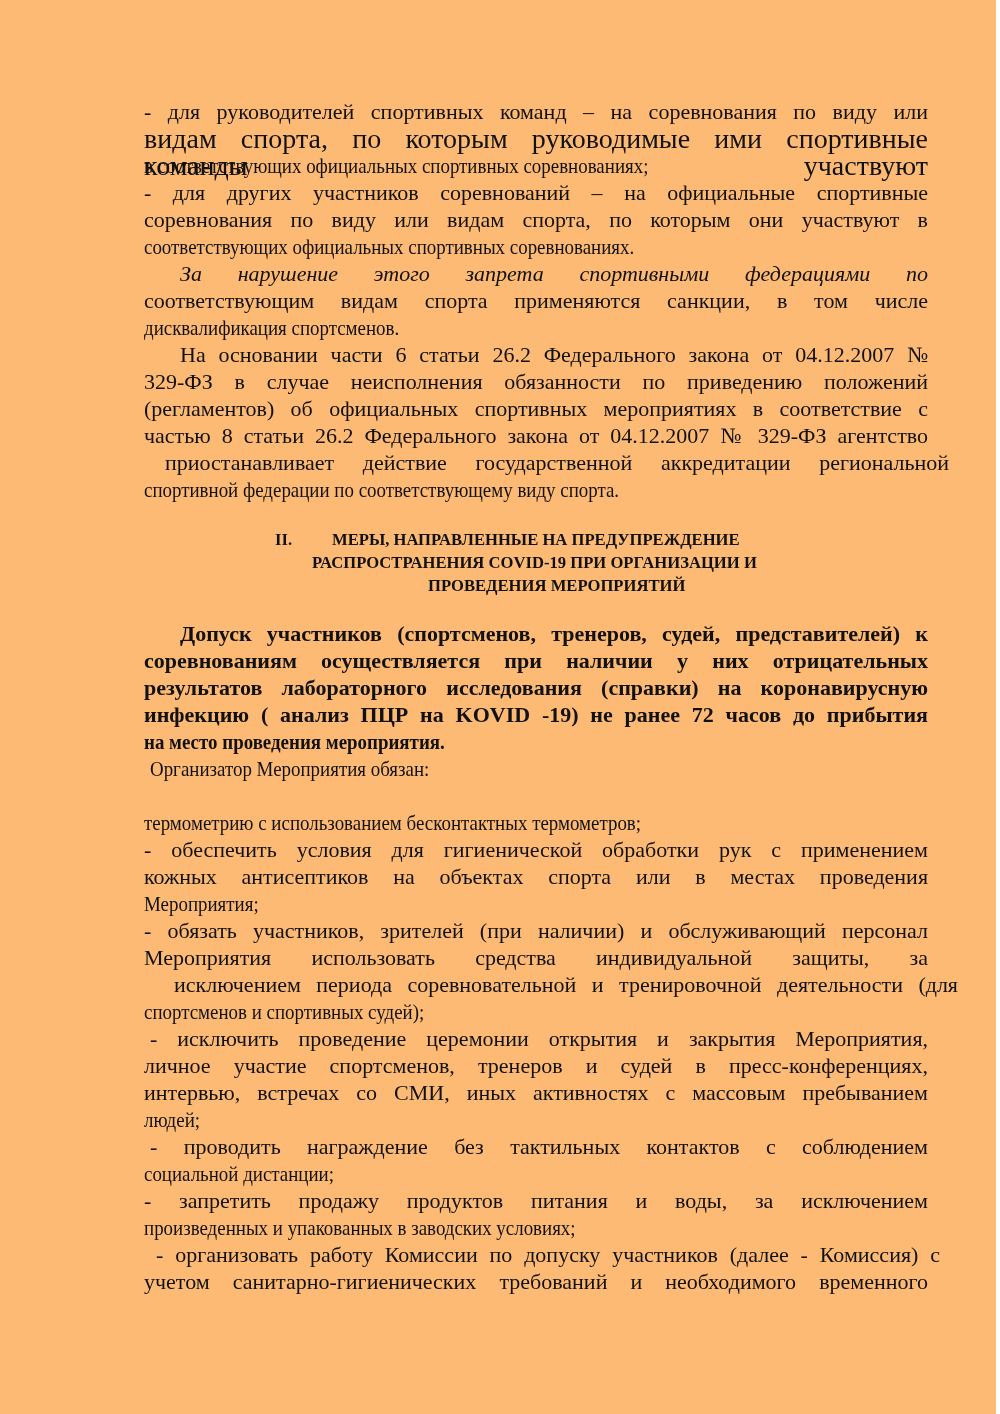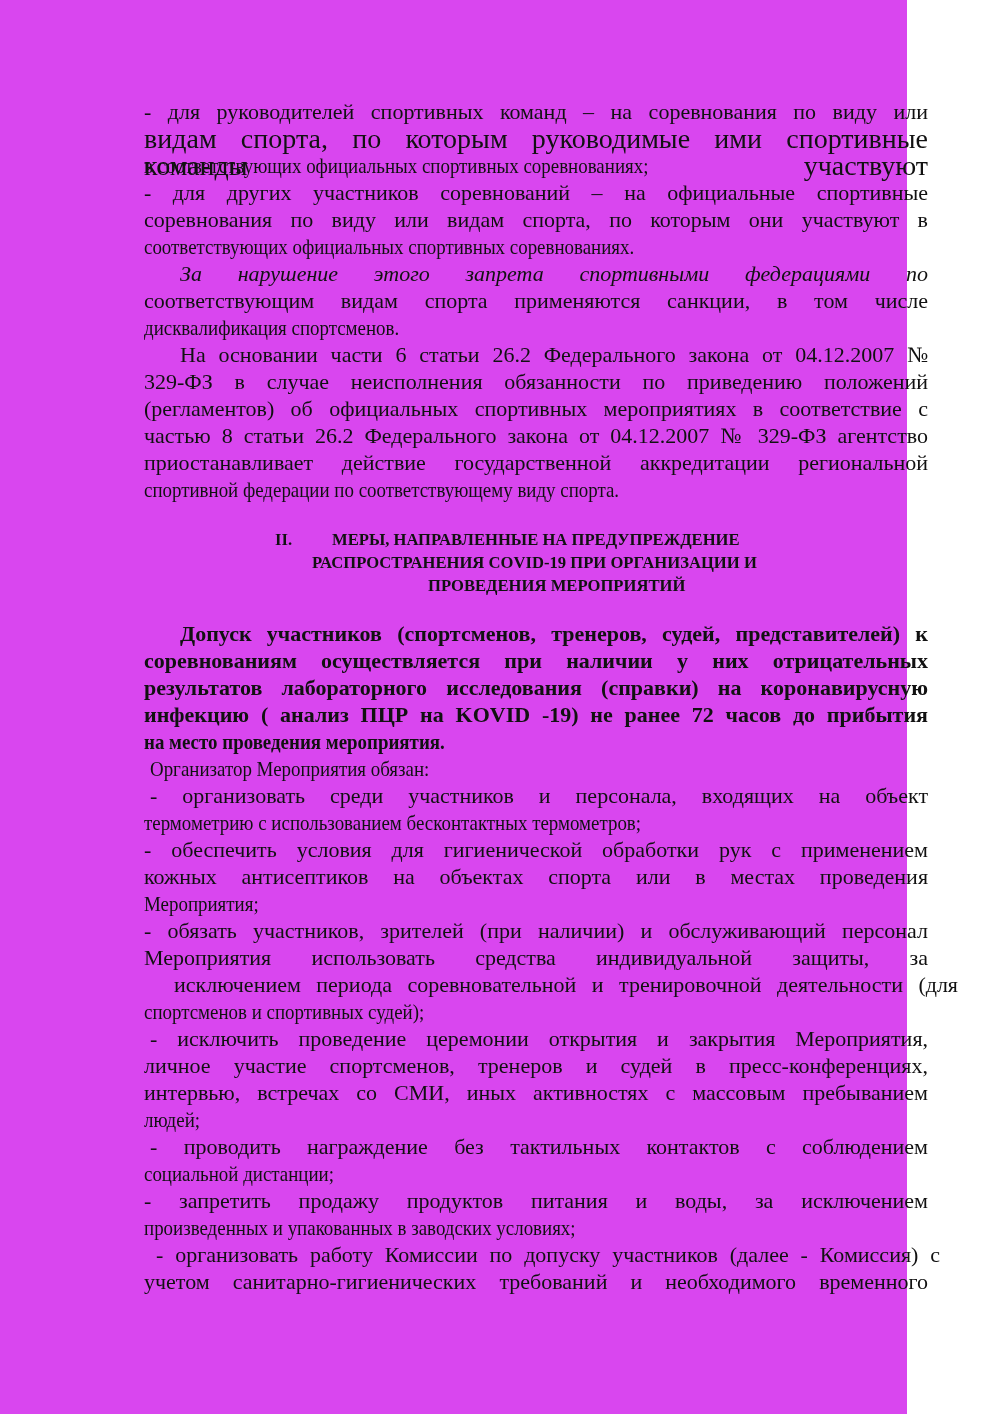--- a/index.html
+++ b/index.html
@@ -1,17 +1,17 @@
 <!DOCTYPE html>
 <html><head>
 <meta charset="utf-8">
 <style>
   html, body { margin: 0; padding: 0; background: #ffffff; }
   body { width: 1000px; height: 1414px; position: relative; overflow: hidden; }
-  .page { position: absolute; left: 0; top: 0; width: 907px; height: 1414px; background: #d946ef; }
+  .page { position: absolute; left: 0; top: 0; width: 996px; height: 1414px; background: #fdba74; }
   .line {
     position: absolute;
     left: 144px;
     width: 784px;
     height: 27px;
     font-family: "Liberation Serif", serif;
     font-size: 22px;
     line-height: 27px;
     color: #111;
     white-space: nowrap;
@@ -42,37 +42,36 @@
   <div class="line" style="top: 233px; transform-origin: 0px 0px; transform: scaleX(0.86);">соответствующих официальных спортивных соревнованиях.</div>
 
   <div class="line j" style="top: 260px; left: 180px; width: 748px; font-size: 22px; font-style: italic;">За нарушение этого запрета спортивными федерациями по</div>
   <div class="line j" style="top: 287px; font-size: 22px;">соответствующим видам спорта применяются санкции, в том числе</div>
   <div class="line" style="top: 314px; transform-origin: 0px 0px; transform: scaleX(0.86);">дисквалификация спортсменов.</div>
 
   <div class="line j" style="top: 341px; left: 180px; width: 748px; font-size: 22px;">На основании части 6 статьи 26.2 Федерального закона от 04.12.2007 №</div>
   <div class="line j" style="top: 368px; font-size: 22px;">329-ФЗ в случае неисполнения обязанности по приведению положений</div>
   <div class="line j" style="top: 395px; font-size: 22px;">(регламентов) об официальных спортивных мероприятиях в соответствие с</div>
   <div class="line j" style="top: 422px; font-size: 22px;">частью 8 статьи 26.2 Федерального закона от 04.12.2007 № 329-ФЗ агентство</div>
-  <div class="line j" style="top: 449px; font-size: 22px;">приостанавливает действие государственной аккредитации региональной</div>
+  <div class="line j" style="top: 449px; font-size: 22px; margin-left: 21px;">приостанавливает действие государственной аккредитации региональной</div>
   <div class="line" style="top: 476px; transform-origin: 0px 0px; transform: scaleX(0.86);">спортивной федерации по соответствующему виду спорта.</div>
 
   <div class="heading" style="top: 528px; left: 275px; transform-origin: 0px 0px; transform: scaleX(0.95);">II.</div>
   <div class="heading" style="top: 528px; left: 332px; transform-origin: 0px 0px; transform: scaleX(0.95);">МЕРЫ, НАПРАВЛЕННЫЕ НА ПРЕДУПРЕЖДЕНИЕ</div>
   <div class="heading" style="top: 551px; left: 312px; transform-origin: 0px 0px; transform: scaleX(0.95);">РАСПРОСТРАНЕНИЯ COVID-19 ПРИ ОРГАНИЗАЦИИ И</div>
   <div class="heading" style="top: 574px; left: 428px; transform-origin: 0px 0px; transform: scaleX(0.95);">ПРОВЕДЕНИЯ МЕРОПРИЯТИЙ</div>
 
   <div class="line j bold" style="top: 620px; left: 180px; width: 748px; font-size: 22px;">Допуск участников (спортсменов, тренеров, судей, представителей) к</div>
   <div class="line j bold" style="top: 647px; font-size: 22px;">соревнованиям осуществляется при наличии у них отрицательных</div>
   <div class="line j bold" style="top: 674px; font-size: 22px;">результатов лабораторного исследования (справки) на коронавирусную</div>
   <div class="line j bold" style="top: 701px; font-size: 22px;">инфекцию ( анализ ПЦР на KOVID -19) не ранее 72 часов до прибытия</div>
   <div class="line bold" style="top: 728px; transform-origin: 0px 0px; transform: scaleX(0.86);">на место проведения мероприятия.</div>
 
   <div class="line" style="top: 755px; left: 150px; transform-origin: 0px 0px; transform: scaleX(0.86);">Организатор Мероприятия обязан:</div>
 
-  <div class="line j" style="top: 782px; left: 150px; width: 778px; font-size: 22px;">- организовать среди участников и персонала, входящих на объект</div>
   <div class="line" style="top: 809px; transform-origin: 0px 0px; transform: scaleX(0.86);">термометрию с использованием бесконтактных термометров;</div>
 
   <div class="line j" style="top: 836px; font-size: 22px;">- обеспечить условия для гигиенической обработки рук с применением</div>
   <div class="line j" style="top: 863px; font-size: 22px;">кожных антисептиков на объектах спорта или в местах проведения</div>
   <div class="line" style="top: 890px; transform-origin: 0px 0px; transform: scaleX(0.86);">Мероприятия;</div>
 
   <div class="line j" style="top: 917px; font-size: 22px;">- обязать участников, зрителей (при наличии) и обслуживающий персонал</div>
   <div class="line j" style="top: 944px; font-size: 22px;">Мероприятия использовать средства индивидуальной защиты, за</div>
   <div class="line j" style="top: 971px; font-size: 22px; margin-left: 30px;">исключением периода соревновательной и тренировочной деятельности (для</div>
   <div class="line" style="top: 998px; transform-origin: 0px 0px; transform: scaleX(0.86);">спортсменов и спортивных судей);</div>

